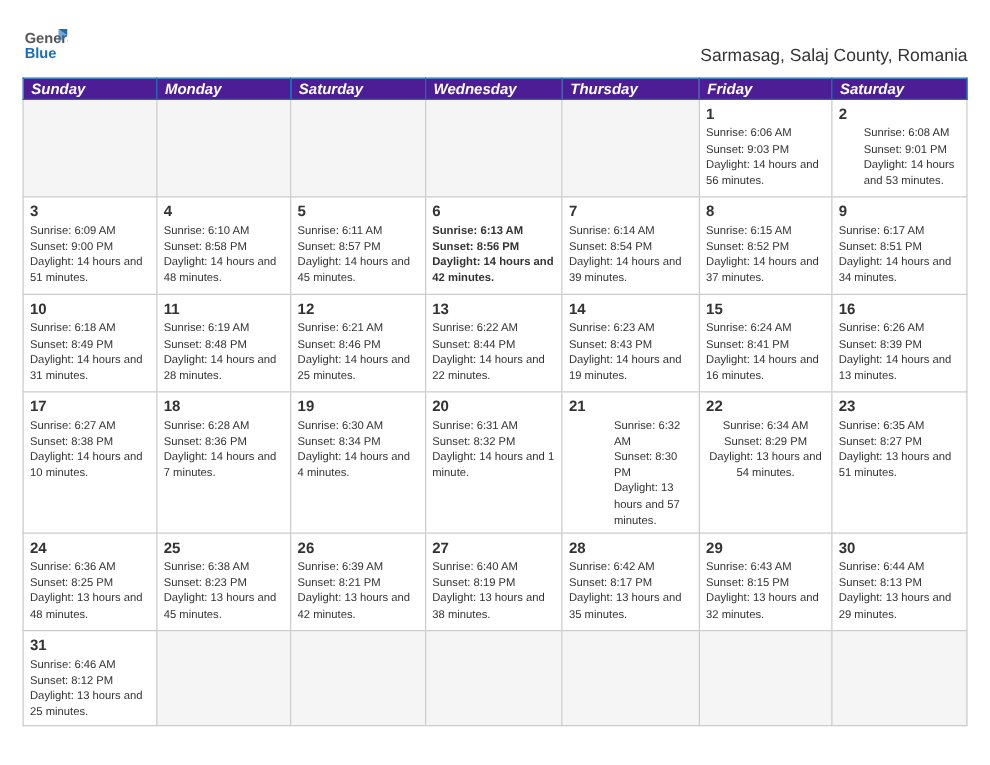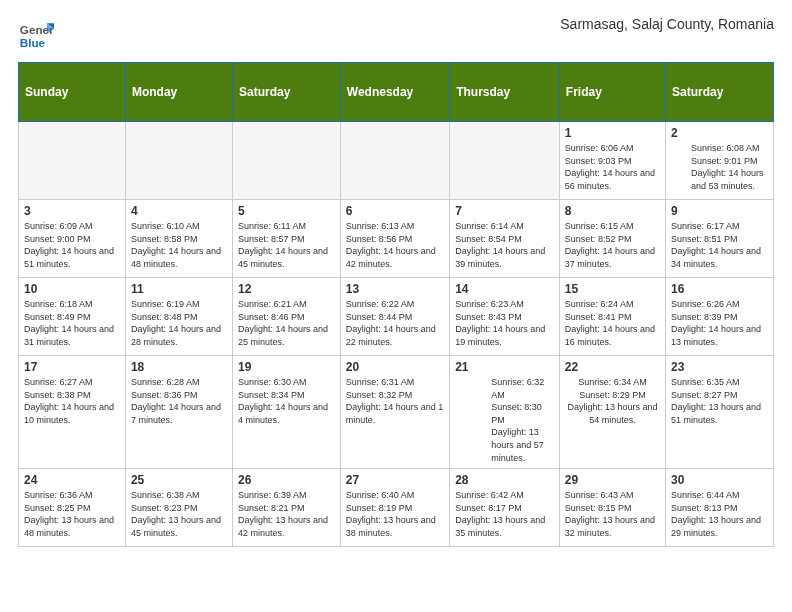--- a/index.html
+++ b/index.html
@@ -34,34 +34,36 @@
     }
     .month-title {
       font-size: 36px;
       color: #333;
       font-weight: normal;
       line-height: 1.1;
     }
     .subtitle {
       font-size: 14px;
       color: #333;
+      margin-top: 20px;
     }
     .calendar {
       width: 100%;
       border-collapse: collapse;
       font-size: 9.5px;
     }
     .calendar th {
-      background: #4d7c0f;
+      background: #4c1d95;
       color: #fff;
       text-align: left;
-      padding: 22px 6px;
+      padding: 1px 6px;
       font-size: 12px;
       font-weight: bold;
       border: 1px solid #1a6db5;
+      font-style: italic;
     }
     .calendar td {
       border: 1px solid #ccc;
       vertical-align: top;
       padding: 4px 5px;
       width: 113px;
       min-height: 75px;
       height: 78px;
       background: #fff;
     }
@@ -148,21 +150,21 @@
 Daylight: 14 hours and 48 minutes.</div>
           </td>
           <td>
             <span class="day-num">5</span>
             <div class="day-info" style="white-space: pre-line;">Sunrise: 6:11 AM
 Sunset: 8:57 PM
 Daylight: 14 hours and 45 minutes.</div>
           </td>
           <td>
             <span class="day-num">6</span>
-            <div class="day-info" style="white-space: pre-line;">Sunrise: 6:13 AM
+            <div class="day-info" style="white-space: pre-line; font-weight: bold;">Sunrise: 6:13 AM
 Sunset: 8:56 PM
 Daylight: 14 hours and 42 minutes.</div>
           </td>
           <td>
             <span class="day-num">7</span>
             <div class="day-info" style="white-space: pre-line;">Sunrise: 6:14 AM
 Sunset: 8:54 PM
 Daylight: 14 hours and 39 minutes.</div>
           </td>
           <td>
@@ -302,16 +304,30 @@
             <div class="day-info" style="white-space: pre-line;">Sunrise: 6:43 AM
 Sunset: 8:15 PM
 Daylight: 13 hours and 32 minutes.</div>
           </td>
           <td>
             <span class="day-num">30</span>
             <div class="day-info" style="white-space: pre-line;">Sunrise: 6:44 AM
 Sunset: 8:13 PM
 Daylight: 13 hours and 29 minutes.</div>
           </td>
+        </tr>
+        <tr class="last-row">
+          <td>
+            <span class="day-num">31</span>
+            <div class="day-info" style="white-space: pre-line;">Sunrise: 6:46 AM
+Sunset: 8:12 PM
+Daylight: 13 hours and 25 minutes.</div>
+          </td>
+          <td class="empty"></td>
+          <td class="empty"></td>
+          <td class="empty"></td>
+          <td class="empty"></td>
+          <td class="empty"></td>
+          <td class="empty"></td>
         </tr>
       </tbody>
   </table>
 </div>
 
 </body></html>

